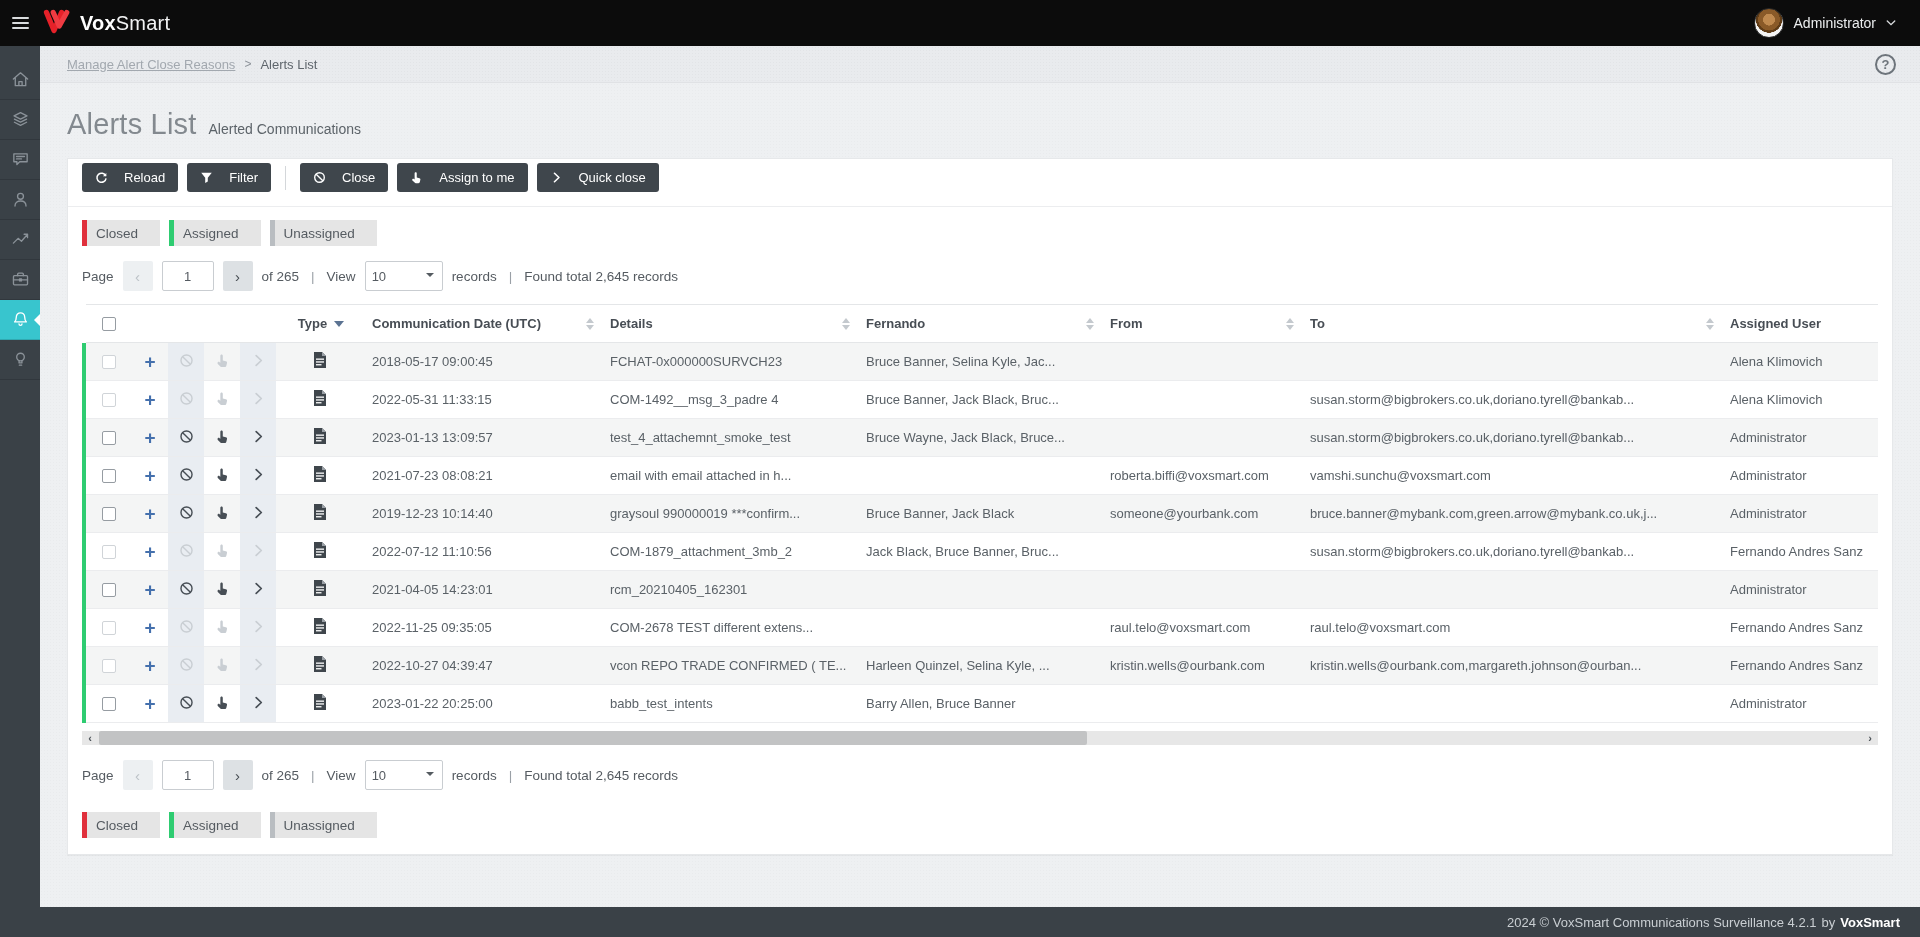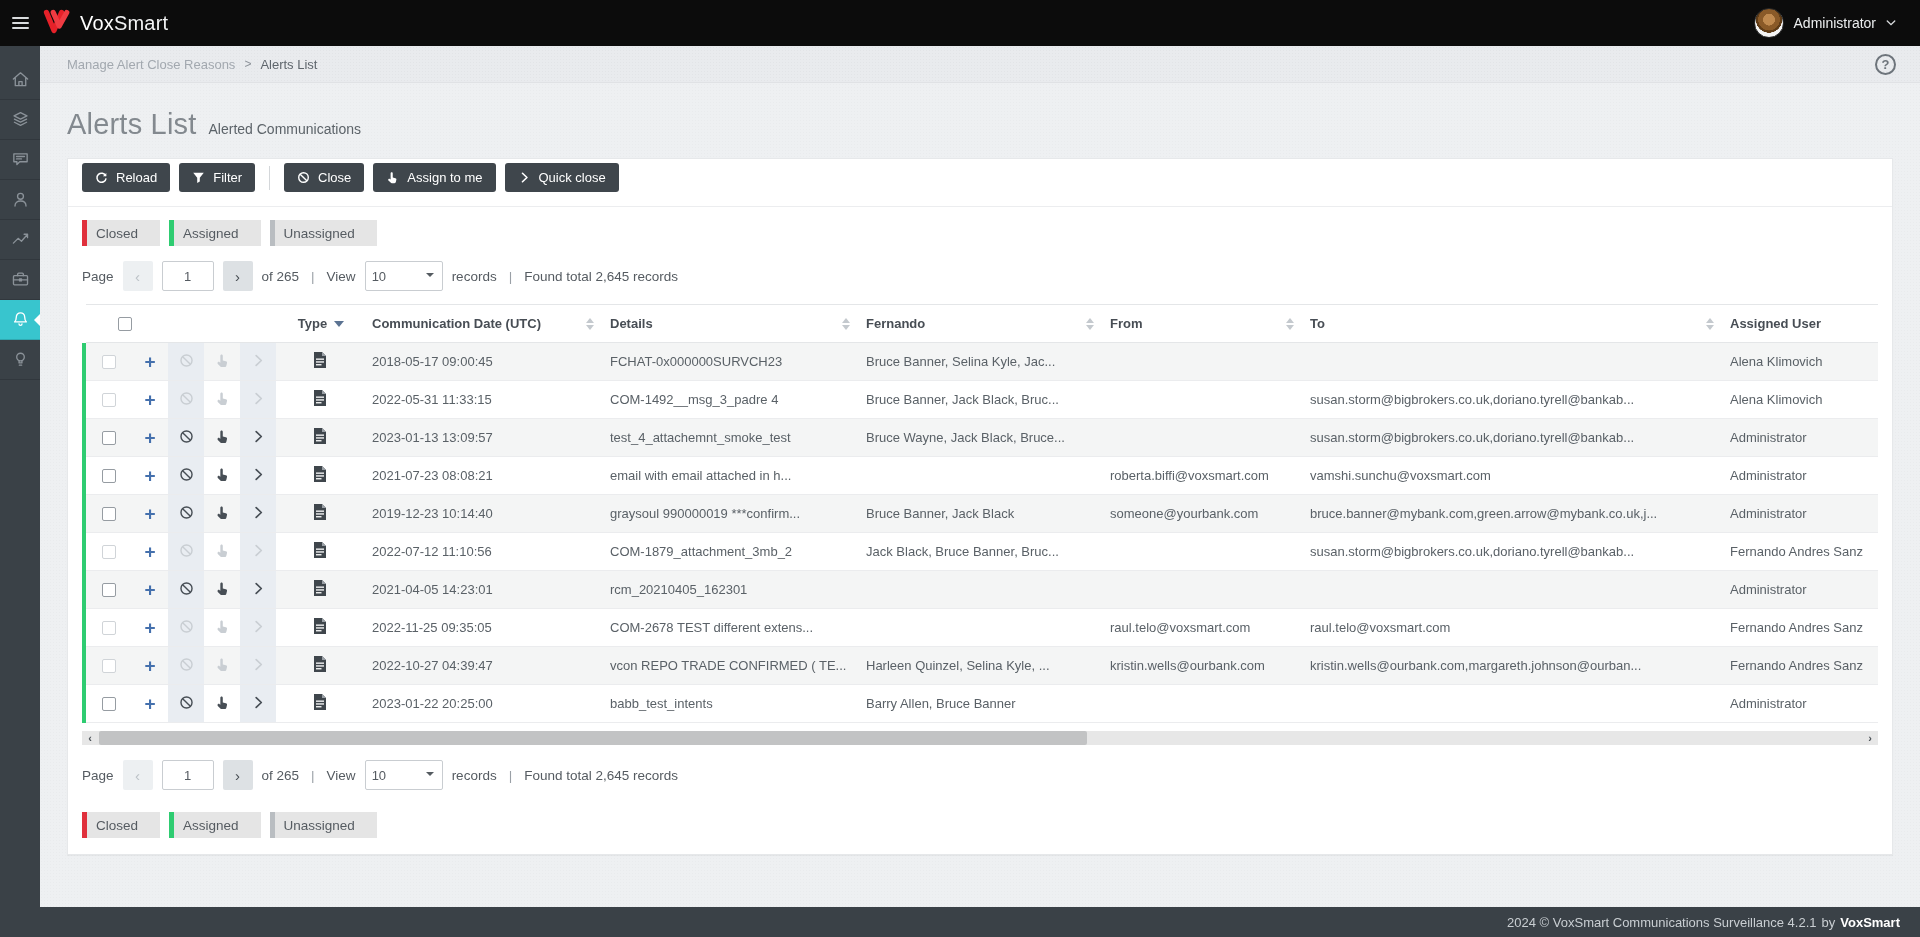--- a/index.html
+++ b/index.html
@@ -5,57 +5,57 @@
   * { margin:0; padding:0; box-sizing:border-box; }
   html,body { width:1920px; height:937px; overflow:hidden; }
   body { font-family:"Liberation Sans", sans-serif; background:#eef0f2; position:relative; font-size:13px; color:#555b61; }
 
   
   .topbar { position:absolute; left:0; top:0; width:1920px; height:46px; background:#0c0c0c; display:flex; align-items:center; z-index:10; }
   .hamburger { width:40px; height:46px; display:flex; flex-direction:column; justify-content:center; align-items:center; gap:3px; cursor:pointer; }
   .hamburger i { display:block; width:17px; height:2px; background:#d9dcde; border-radius:1px; }
   .brand { display:flex; align-items:center; gap:8px; margin-left:2px; }
   .brand-text { font-size:20px; color:#ffffff; letter-spacing:.2px; }
-  .brand-text .bold { font-weight:400; }
+  .brand-text .bold { font-weight:700; }
   .brand-text .light { font-weight:400; color:#f2f3f4; }
   .top-right { margin-left:auto; display:flex; align-items:center; gap:10px; padding-right:24px; cursor:pointer; }
   .avatar { width:30px; height:30px; border-radius:50%; background:radial-gradient(circle at 50% 38%, #c08a4f 0 26%, #8a5a28 27% 48%, #5f3c17 49% 58%, #f4f4f4 59%); border:1px solid #2a2a2a; }
   .user-name { color:#eceeef; font-size:14px; }
   .caret-down { width:10px; height:10px; }
 
   
   .sidebar { position:absolute; left:0; top:46px; width:40px; bottom:30px; background:#3a4147; padding-top:14px; z-index:9; }
   .side-item { position:relative; width:40px; height:40px; display:flex; align-items:center; justify-content:center; color:#8b9299; cursor:pointer; border-bottom:1px solid rgba(0,0,0,.14); }
   .side-item svg { width:19px; height:19px; stroke:currentColor; fill:none; stroke-width:1.4; stroke-linecap:round; stroke-linejoin:round; }
   .side-item.active { background:#38c5ce; color:#ffffff; }
   .side-item.active::after { content:""; position:absolute; right:0; top:50%; margin-top:-6px; border:6px solid transparent; border-right-color:#ffffff; border-left-width:0; }
 
   
   .breadcrumb-bar { position:absolute; left:40px; top:46px; right:0; height:37px; background:#e9ebee; background-image:radial-gradient(rgba(0,0,0,.03) 1px, transparent 1px); background-size:3px 3px; display:flex; align-items:center; padding:0 24px 0 27px; border-bottom:1px solid #e0e2e5; z-index:8; }
-  .crumb-parent { color:#a2a8af; }
+  .crumb-parent { color:#a2a8af;text-decoration:underline; }
   .crumb-sep { margin:0 9px; color:#8d939a; font-size:12px; }
   .crumb-current { color:#5f666d; }
   .help-bubble { margin-left:auto; width:21px; height:21px; border-radius:50%; border:2px solid #6d747b; color:#6d747b; font-weight:700; font-size:13px; display:flex; align-items:center; justify-content:center; cursor:pointer; }
 
   
   .content { position:absolute; left:40px; top:83px; right:0; bottom:30px; background:#eef0f2; background-image:radial-gradient(rgba(0,0,0,.02) 1px, transparent 1px); background-size:3px 3px; overflow:hidden; }
   .title-row { margin:25px 27px 17px 27px; display:flex; align-items:baseline; gap:12px; }
   .page-title { font-size:29px; font-weight:300; color:#83898f; letter-spacing:.2px; }
   .page-subtitle { font-size:14px; color:#5c6369; }
 
   .panel { margin:0 27px; background:#ffffff; border:1px solid #e6e8ea; box-shadow:0 1px 1px rgba(0,0,0,.04); padding-bottom:16px; }
   .panel-head { display:flex; align-items:center; padding:16px 16px 12px 14px; }
   .panel-head svg.comment { width:18px; height:18px; stroke:#6a7787; fill:none; stroke-width:1.5; stroke-linejoin:round; }
   .panel-title { margin-left:10px; font-size:13.5px; font-weight:700; color:#5b7392; letter-spacing:.4px; }
   .expand-ic { margin-left:auto; cursor:pointer; }
   .expand-ic svg { width:14px; height:14px; stroke:#9aa1a8; stroke-width:1.5; fill:none; }
 
   
   .toolbar { display:flex; align-items:center; gap:9px; padding:4px 14px 14px 14px; border-bottom:1px solid #ecedef; }
-  .btn { display:inline-flex; align-items:center; gap:8px; background:#3f464c; color:#ffffff; border:none; border-radius:3px; height:29px; padding:0 13px; font-size:13px; font-family:inherit; cursor:pointer; }
+  .btn { display:inline-flex; align-items:center; gap:16px; background:#3f464c; color:#ffffff; border:none; border-radius:3px; height:29px; padding:0 13px; font-size:13px; font-family:inherit; cursor:pointer; }
   .btn svg { width:13px; height:13px; }
   .tb-divider { width:1px; height:24px; background:#d4d7da; margin:0 5px; }
 
   
   .legend-row { display:flex; align-items:center; gap:9px; padding:13px 14px 0 14px; }
   .legend-item { display:flex; align-items:stretch; height:26px; }
   .legend-bar { width:5px; }
   .legend-label { background:#e5e5e5; color:#555b61; display:flex; align-items:center; padding:0 22px 0 9px; font-size:13.5px; }
 
   
@@ -66,21 +66,21 @@
   .pg-input { width:52px; height:30px; border:1px solid #c9cdd1; border-radius:2px; text-align:center; font-size:13px; color:#555b61; font-family:inherit; background:#fff; }
   .pg-sep { color:#9aa0a6; margin:0 3px; }
   .sel-wrap { position:relative; }
   .sel-wrap::after { content:""; position:absolute; right:9px; top:12px; border:4px solid transparent; border-top-color:#555b61; pointer-events:none; }
   .pg-select { width:78px; height:30px; border:1px solid #c9cdd1; border-radius:2px; background:#fff; font-size:13px; color:#555b61; padding:0 6px; appearance:none; -webkit-appearance:none; font-family:inherit; }
 
   
   .table-wrap { margin:4px 14px 0 14px; overflow:hidden; }
   table.alerts { border-collapse:collapse; table-layout:fixed; width:1828px; }
   .alerts th, .alerts td { white-space:nowrap; overflow:hidden; font-size:13px; }
-  .alerts thead th { height:38px; border-top:1px solid #e4e6e8; border-bottom:1px solid #e4e6e8; color:#474d54; font-weight:700; text-align:right; padding:0 6px 0 8px; }
+  .alerts thead th { height:38px; border-top:1px solid #e4e6e8; border-bottom:1px solid #e4e6e8; color:#474d54; font-weight:700; text-align:center; padding:0 6px 0 8px; }
   .alerts tbody td { height:38px; border-bottom:1px solid #ebecee; color:#5a6167; padding:0 6px 0 8px; }
   .alerts tbody tr.odd td { background:#f4f5f5; }
   .alerts tbody td.shade { background:#e9edf2 !important; }
   .td-cb { border-left:4px solid #2ecc71; }
   .alerts th.td-cb { border-left:4px solid transparent; }
   .td-ic, .td-cb, .td-type { text-align:center; padding:0 !important; }
   .th-flex { display:flex; align-items:center; }
   .th-flex .sort { margin-left:auto; margin-right:2px; }
   .th-center { justify-content:center; }
   .th-center .sort { margin-left:7px; margin-right:0; }

